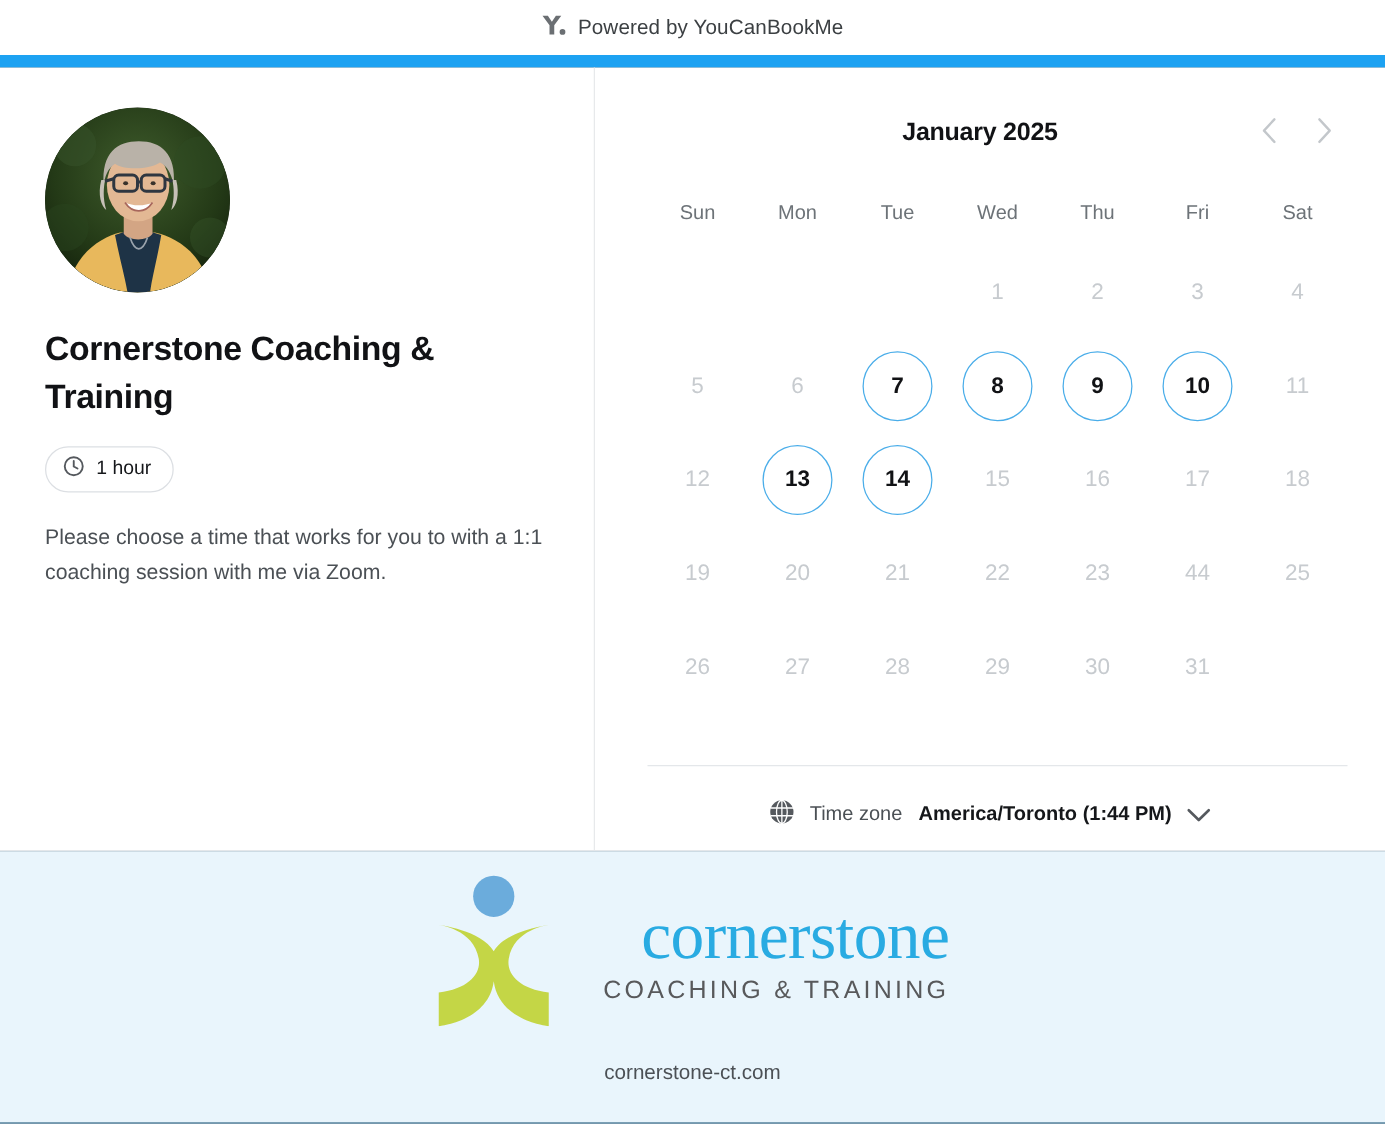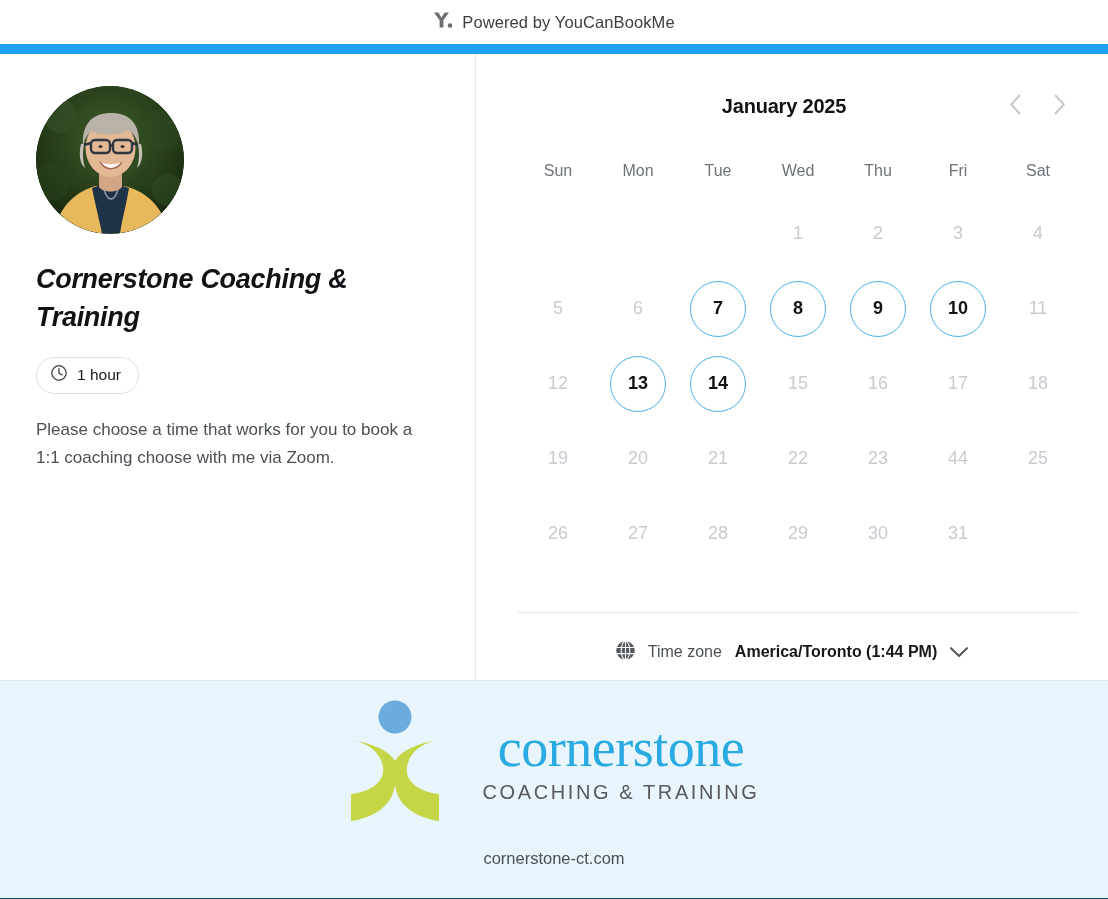--- a/index.html
+++ b/index.html
@@ -71,21 +71,20 @@
   .avatar svg { display: block; width: 148px; height: 148px; }
 
   .profile-title {
     font-size: 27px;
     line-height: 1.42;
     font-weight: 700;
     color: #111215;
     letter-spacing: -0.3px;
     max-width: 380px;
     margin-bottom: 20px;
-    font-style: italic;
   }
 
   .duration-pill {
     display: inline-flex;
     align-items: center;
     gap: 9px;
     height: 37px;
     padding: 0 17px 0 13px;
     border: 1px solid #dcdfe3;
     border-radius: 19px;
@@ -224,21 +223,21 @@
     align-items: center;
     padding-top: 16px;
   }
   .footer-logo {
     display: flex;
     align-items: center;
     gap: 42px;
     height: 130px;
   }
   .brand-mark { display: block; }
-  .brand-text { display: flex; flex-direction: column; align-items: center; }
+  .brand-text { display: flex; flex-direction: column; align-items: flex-end; }
   .brand-name {
     font-family: "Liberation Serif", serif;
     font-size: 54px;
     line-height: 1;
     color: #29abe2;
     letter-spacing: -0.5px;
   }
   .brand-tagline {
     margin-top: 6px;
     font-size: 20px;
@@ -328,21 +327,21 @@
       <div class="duration-pill">
         <span>
           <svg width="18" height="18" viewBox="0 0 18 18">
             <circle cx="9" cy="9" r="7.2" fill="none" stroke="#55595e" stroke-width="1.5"></circle>
             <path d="M9 4.8 L9 9.2 L12 10.8" fill="none" stroke="#55595e" stroke-width="1.5" stroke-linecap="round"></path>
           </svg>
         </span>
         <span class="duration-label">1 hour</span>
       </div>
 
-      <p class="description">Please choose a time that works for you to book a 1:1 coaching choose with me via Zoom.</p>
+      <p class="description">Please choose a time that works for you to with a 1:1 coaching session with me via Zoom.</p>
     </div>
 
     <div class="right-panel">
 
       <div class="cal-header">
         <div class="cal-month">January 2025</div>
         <div class="cal-nav">
           <button class="nav-btn">
             <span>
               <svg width="13" height="21" viewBox="0 0 13 21">

